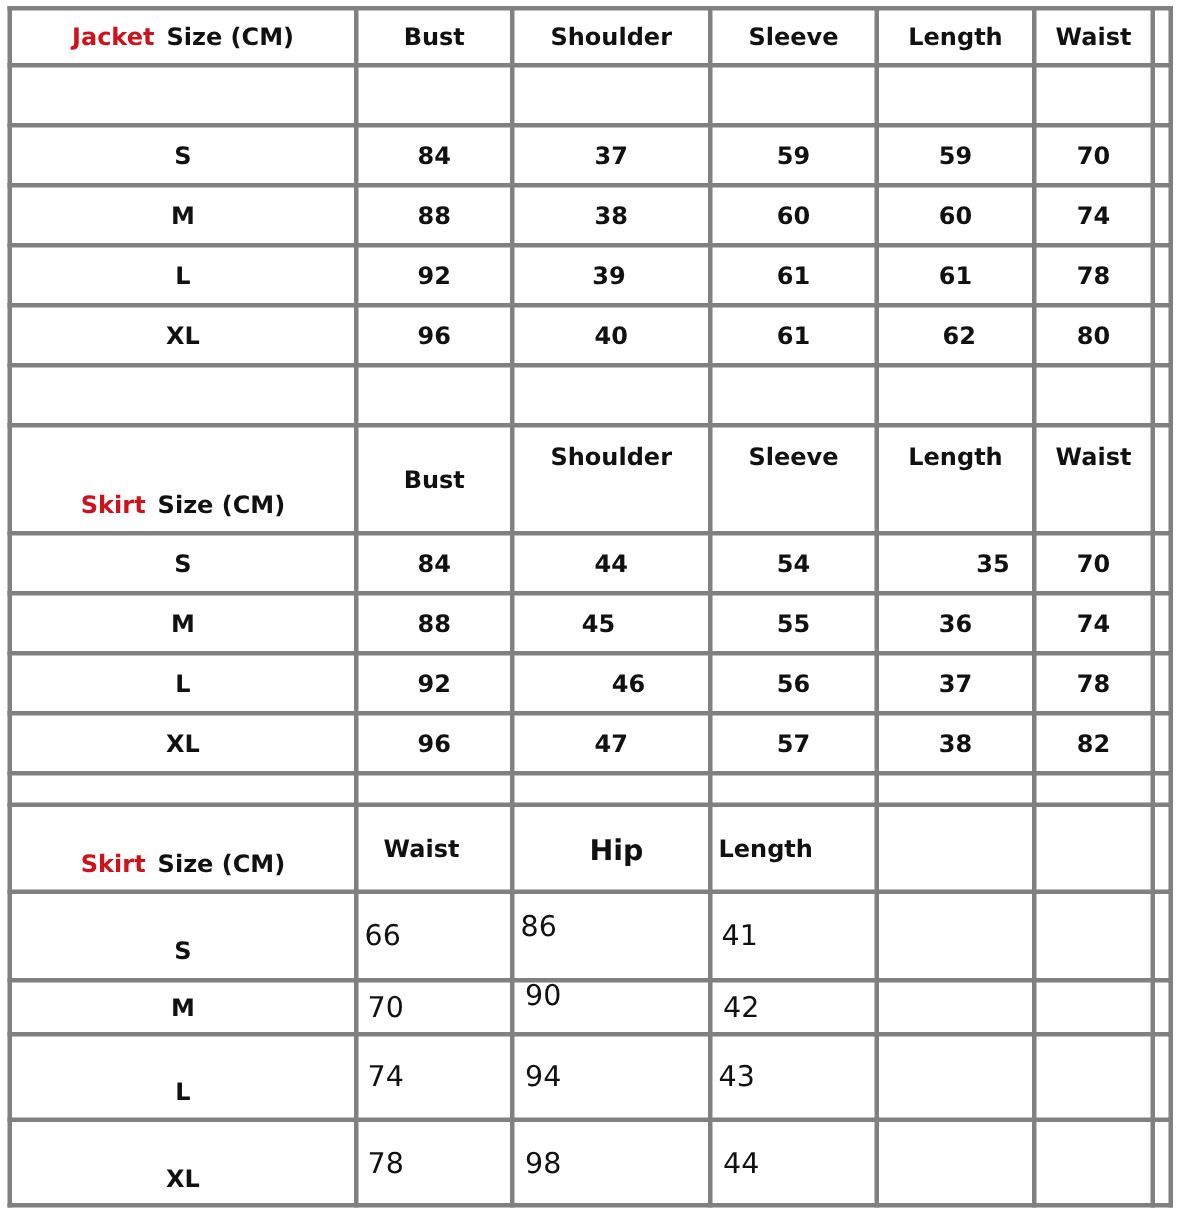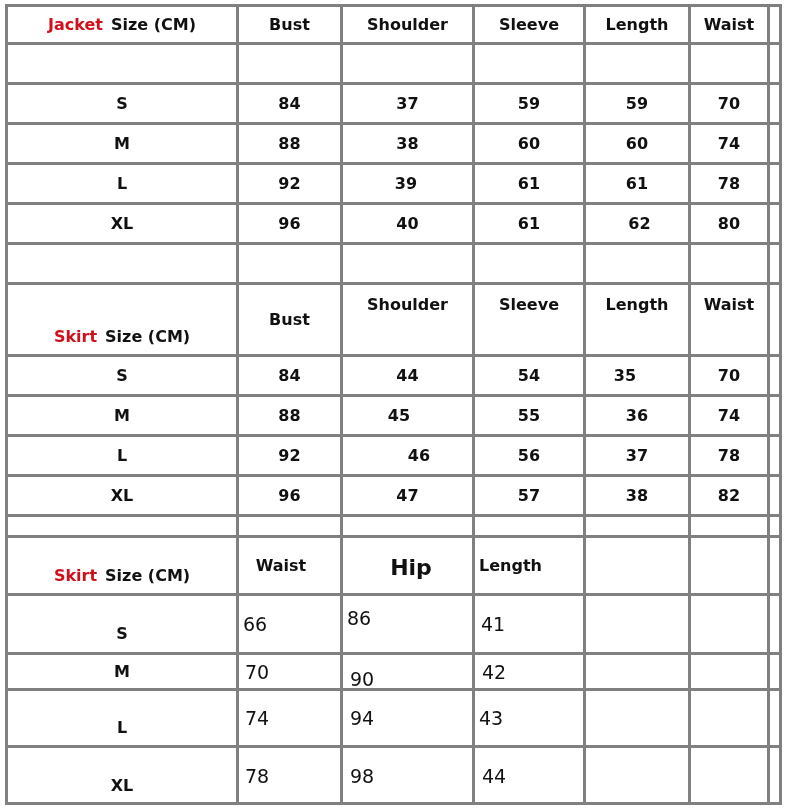--- a/index.html
+++ b/index.html
@@ -91,21 +91,21 @@
   <div class="cell" style="left:239px;top:285px;width:101px;height:69px">Bust</div>
   <div class="cell" style="left:343px;top:285px;width:129px;height:38px">Shoulder</div>
   <div class="cell" style="left:475px;top:285px;width:108px;height:38px">Sleeve</div>
   <div class="cell" style="left:586px;top:285px;width:102px;height:38px">Length</div>
   <div class="cell" style="left:691px;top:285px;width:76px;height:38px">Waist</div>
 
   <div class="cell" style="left:8px;top:357px;width:228px;height:37px">S</div>
   <div class="cell" style="left:239px;top:357px;width:101px;height:37px">84</div>
   <div class="cell" style="left:343px;top:357px;width:129px;height:37px">44</div>
   <div class="cell" style="left:475px;top:357px;width:108px;height:37px">54</div>
-  <div class="cell" style="left:574px;top:357px;width:102px;height:37px">35</div>
+  <div class="cell" style="left:611px;top:357px;width:102px;height:37px">35</div>
   <div class="cell" style="left:691px;top:357px;width:76px;height:37px">70</div>
 
   <div class="cell" style="left:8px;top:397px;width:228px;height:37px">M</div>
   <div class="cell" style="left:239px;top:397px;width:101px;height:37px">88</div>
   <div class="cell" style="left:343px;top:397px;width:112px;height:37px">45</div>
   <div class="cell" style="left:475px;top:397px;width:108px;height:37px">55</div>
   <div class="cell" style="left:586px;top:397px;width:102px;height:37px">36</div>
   <div class="cell" style="left:691px;top:397px;width:76px;height:37px">74</div>
 
   <div class="cell" style="left:8px;top:437px;width:228px;height:37px">L</div>
@@ -120,31 +120,31 @@
   <div class="cell" style="left:343px;top:477px;width:129px;height:37px">47</div>
   <div class="cell" style="left:475px;top:477px;width:108px;height:37px">57</div>
   <div class="cell" style="left:586px;top:477px;width:102px;height:37px">38</div>
   <div class="cell" style="left:691px;top:477px;width:76px;height:37px">82</div>
 
   <div class="cell" style="left:8px;top:558px;width:228px;height:34px">
     <span class="red">Skirt</span>
     <span>Size (CM)</span>
   </div>
   <div class="cell" style="left:239px;top:538px;width:84px;height:55px">Waist</div>
-  <div class="cell" style="left:343px;top:538px;width:136px;height:58px;font-size:22px">Hip</div>
+  <div class="cell" style="left:343px;top:538px;width:136px;height:58px;font-size:19px">Hip</div>
   <div class="cell" style="left:479px;top:538px;width:63px;height:55px;justify-content:flex-start">Length</div>
 
   <div class="cell" style="left:8px;top:615px;width:228px;height:36px">S</div>
   <div class="cell plain" style="left:243px;top:596px;width:95px;height:56px">66</div>
   <div class="cell plain" style="left:347px;top:596px;width:125px;height:44px">86</div>
   <div class="cell plain" style="left:481px;top:596px;width:100px;height:56px">41</div>
 
   <div class="cell" style="left:8px;top:655px;width:228px;height:33px">M</div>
   <div class="cell plain" style="left:245px;top:655px;width:93px;height:33px">70</div>
-  <div class="cell plain" style="left:350px;top:655px;width:122px;height:48px">90</div>
+  <div class="cell plain" style="left:350px;top:640px;width:122px;height:48px">90</div>
   <div class="cell plain" style="left:482px;top:655px;width:100px;height:33px">42</div>
 
   <div class="cell" style="left:8px;top:710px;width:228px;height:34px">L</div>
   <div class="cell plain" style="left:245px;top:700px;width:93px;height:36px">74</div>
   <div class="cell plain" style="left:350px;top:700px;width:122px;height:36px">94</div>
   <div class="cell plain" style="left:479px;top:700px;width:100px;height:36px">43</div>
 
   <div class="cell" style="left:8px;top:768px;width:228px;height:34px">XL</div>
   <div class="cell plain" style="left:245px;top:758px;width:93px;height:36px">78</div>
   <div class="cell plain" style="left:350px;top:758px;width:122px;height:36px">98</div>

